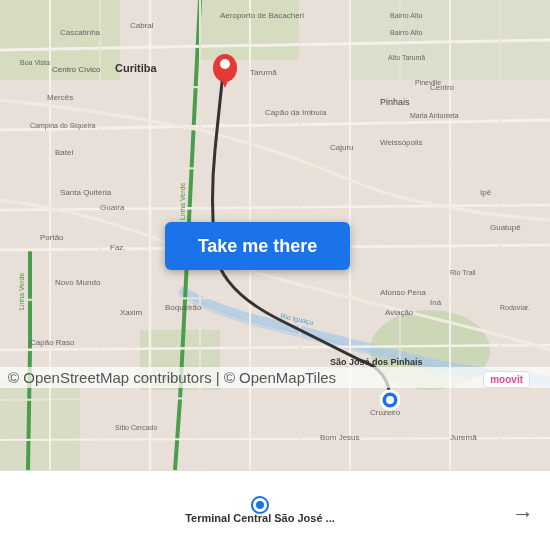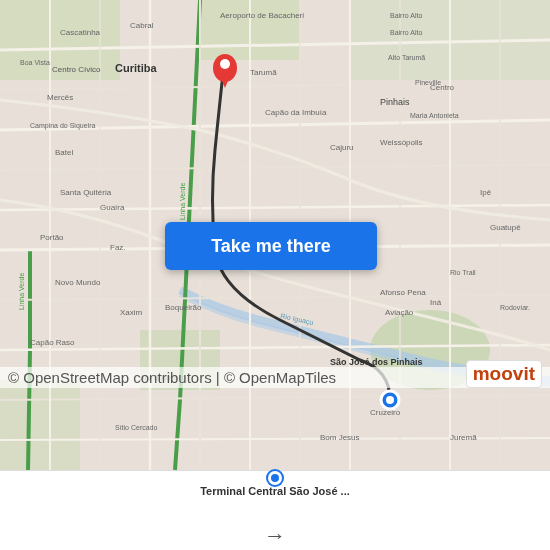--- a/index.html
+++ b/index.html
@@ -21,21 +21,21 @@
 
     #map-svg {
       width: 100%;
       height: 100%;
     }
 
     #take-me-there-btn {
       position: absolute;
       top: 222px;
       left: 165px;
-      width: 212px;
+      width: 185px;
       height: 48px;
       background-color: #1a73e8;
       color: white;
       border: none;
       border-radius: 6px;
       font-size: 18px;
       font-weight: bold;
       cursor: pointer;
       display: flex;
       align-items: center;
@@ -47,21 +47,20 @@
     #bottom-bar {
       width: 550px;
       height: 80px;
       background-color: #ffffff;
       border-top: 1px solid #ddd;
       display: flex;
       align-items: center;
       justify-content: space-between;
       padding: 0 12px;
       position: relative;
-      flex-direction: column;
     }
 
     .route-endpoint {
       display: flex;
       flex-direction: column;
       align-items: center;
       flex: 1;
     }
 
     .route-name {
@@ -89,28 +88,28 @@
       color: #555;
       padding: 2px 8px;
       display: flex;
       align-items: center;
       gap: 4px;
       z-index: 5;
     }
 
     #moovit-logo {
       position: absolute;
-      right: 8px;
+      right: 20px;
       bottom: 82px;
       background: white;
       border-radius: 4px;
       padding: 2px 6px;
-      font-size: 19px;
+      font-size: 10px;
       font-weight: bold;
-      color: #c2410c;
+      color: #ec4899;
       z-index: 5;
       border: 1px solid #ddd;
     }
 
     .origin-dot {
       width: 14px;
       height: 14px;
       background: #1a73e8;
       border: 3px solid white;
       border-radius: 50%;

